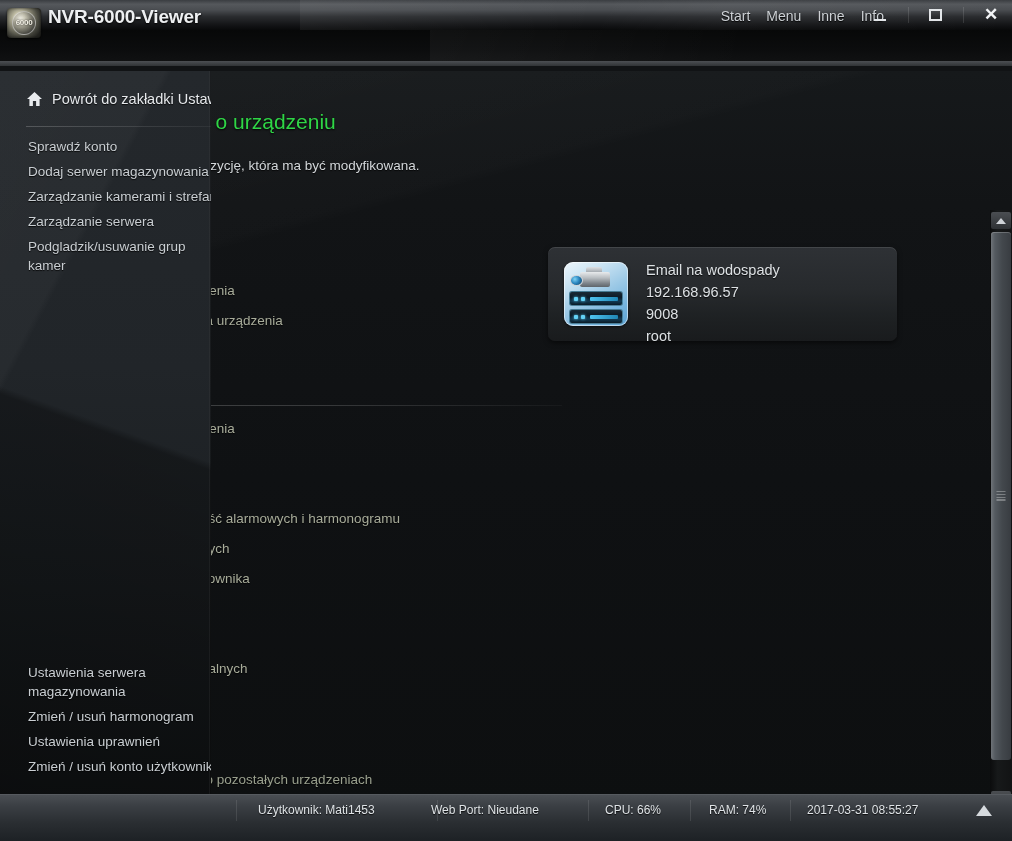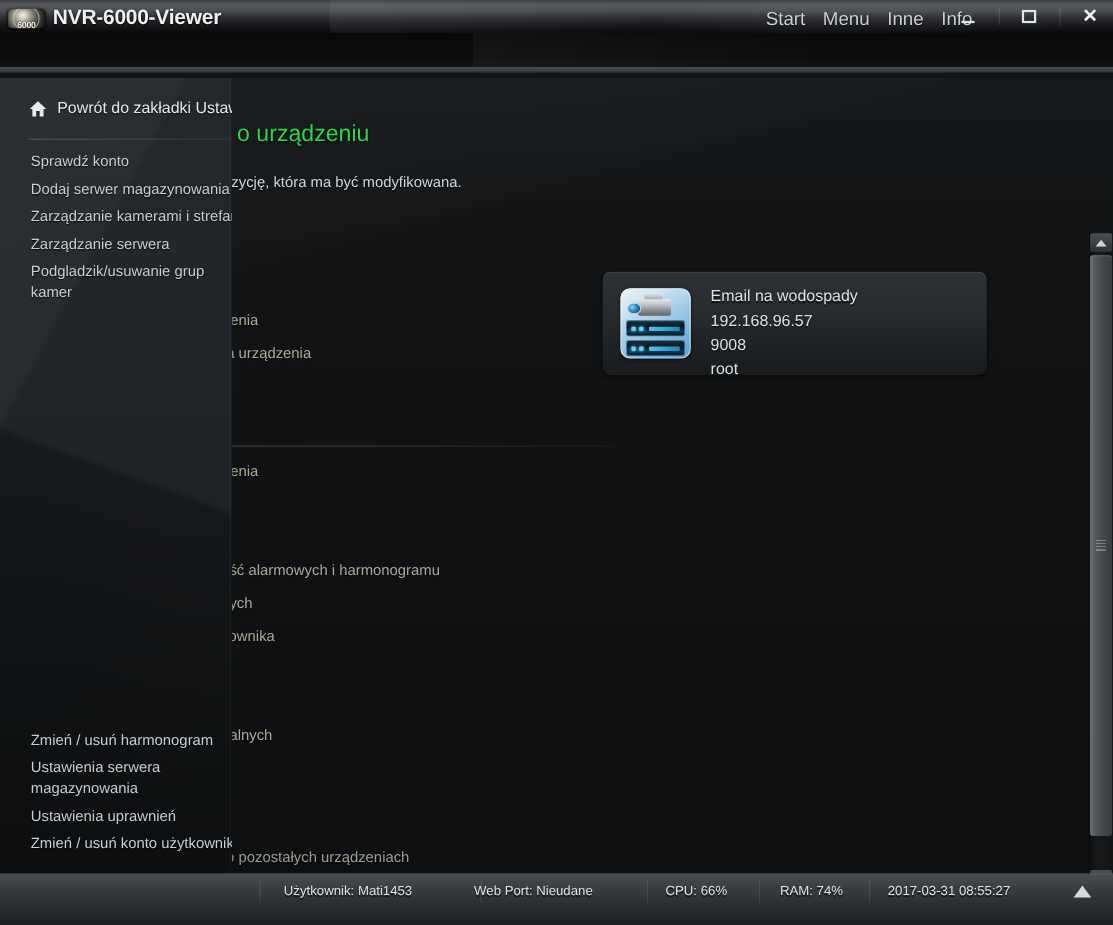--- a/index.html
+++ b/index.html
@@ -35,21 +35,21 @@
     position: absolute;
     left: 300px; top: 0;
     width: 712px; height: 30px;
     background: linear-gradient(115deg, rgba(255,255,255,0.055) 0%, rgba(255,255,255,0.0) 42%, rgba(255,255,255,0.03) 60%, rgba(255,255,255,0) 100%);
     pointer-events: none;
   }
 
   .logo {
     position: absolute;
     left: 7px; top: 8px;
-    width: 34px; height: 18px;
+    width: 34px; height: 30px;
     border-radius: 4px;
     background:
       radial-gradient(circle at 38% 34%, #f2f0e2 0%, #cfcbb2 18%, #8e8c78 38%, #4a4a41 62%, #23231f 85%),
       #1a1a18;
     box-shadow: 0 1px 2px rgba(0,0,0,0.8), inset 0 0 3px rgba(0,0,0,0.6);
     overflow: hidden;
     z-index: 33;
   }
   .logo-ring {
     position: absolute;
@@ -84,21 +84,21 @@
   }
 
   .menu {
     position: absolute;
     right: 128px; top: 8px;
     display: flex;
     gap: 16px;
     z-index: 33;
   }
   .menu-item {
-    font-size: 17px;
+    font-size: 14px;
     color: #cdd1d5;
     cursor: pointer;
     text-shadow: 0 1px 1px rgba(0,0,0,0.9);
   }
 
   .winbtns {
     position: absolute;
     right: 10px; top: 4px;
     display: flex;
     align-items: center;
@@ -623,22 +623,22 @@
 
     <div class="nav-top">
       <div class="nav-item">Sprawdź konto</div>
       <div class="nav-item">Dodaj serwer magazynowania</div>
       <div class="nav-item">Zarządzanie kamerami i strefami</div>
       <div class="nav-item">Zarządzanie serwera</div>
       <div class="nav-item">Podgladzik/usuwanie grup kamer</div>
     </div>
 
     <div class="nav-bottom">
+      <div class="nav-item">Ustawienia serwera magazynowania</div>
       <div class="nav-item">Zmień / usuń harmonogram</div>
-      <div class="nav-item">Ustawienia serwera magazynowania</div>
       <div class="nav-item">Ustawienia uprawnień</div>
       <div class="nav-item">Zmień / usuń konto użytkownika</div>
     </div>
   </div>
 
   <div class="content">
     <div class="content-sheen"></div>
   </div>
 
   <div class="page-title">Zmiana informacji o urządzeniu</div>

